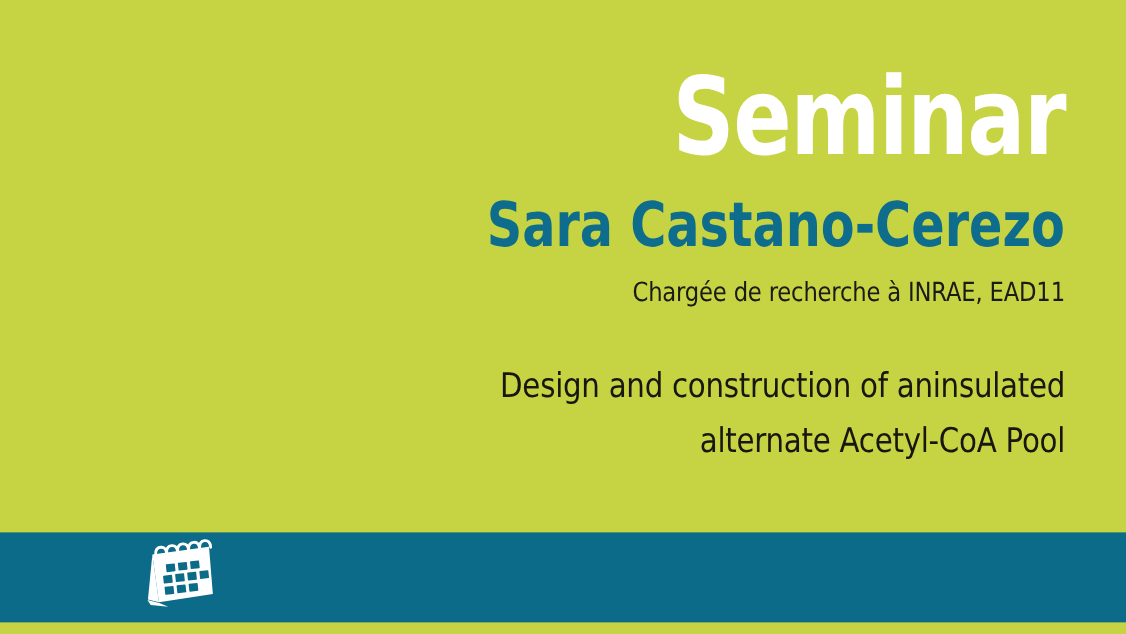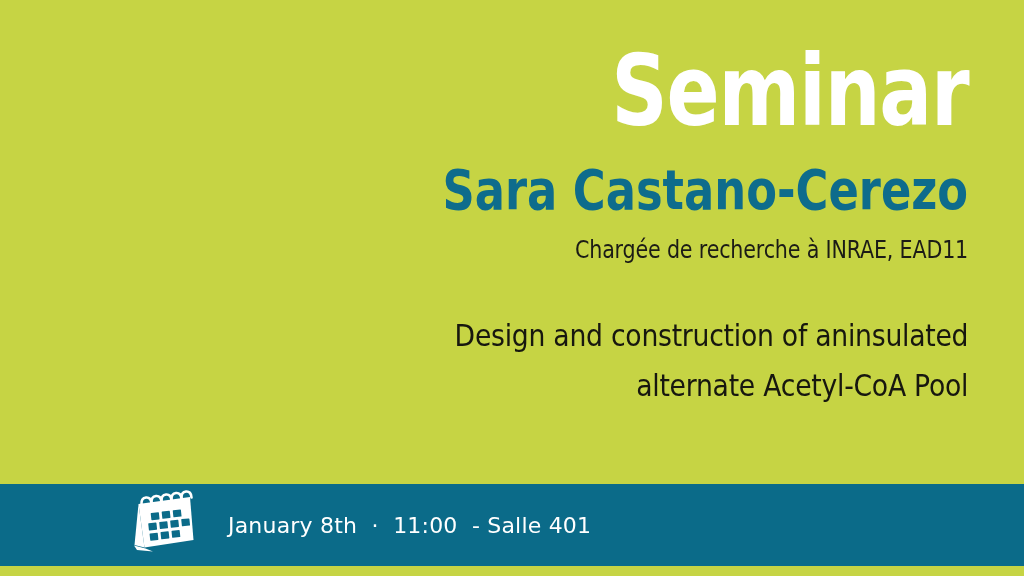--- a/index.html
+++ b/index.html
@@ -18,21 +18,21 @@
     width: 1024px;
     height: 576px;
     background: #c6d444;
     overflow: hidden;
   }
 
   
   .content {
     position: absolute;
     left: 0;
-    top: 0;
+    top: 16px;
     width: 1024px;
     height: 484px;
     box-sizing: border-box;
     padding-right: 44px;
     text-align: right;
   }
 
   .seminar-heading {
     position: absolute;
     right: 56px;
@@ -193,19 +193,18 @@
         <rect x="35.5" y="38.6" width="8.2" height="7.2" rx="0.6" transform="rotate(-6 39 42)"></rect>
         <rect x="46.5" y="37.2" width="8.2" height="7.2" rx="0.6" transform="rotate(-6 50 41)"></rect>
         <rect x="57.5" y="35.8" width="8.2" height="7.2" rx="0.6" transform="rotate(-6 61 39)"></rect>
 
         <rect x="25.8" y="50.2" width="8.2" height="7.2" rx="0.6" transform="rotate(-6 29 53)"></rect>
         <rect x="36.8" y="48.8" width="8.2" height="7.2" rx="0.6" transform="rotate(-6 40 52)"></rect>
         <rect x="47.8" y="47.4" width="8.2" height="7.2" rx="0.6" transform="rotate(-6 51 51)"></rect>
       </g>
     </svg>
 
-    <div class="event-details">January 8th  ·  11:00  - Salle 401</div>
 
   </div>
 
   <div class="bottom-strip"></div>
 
 </div>
 
 </body></html>

